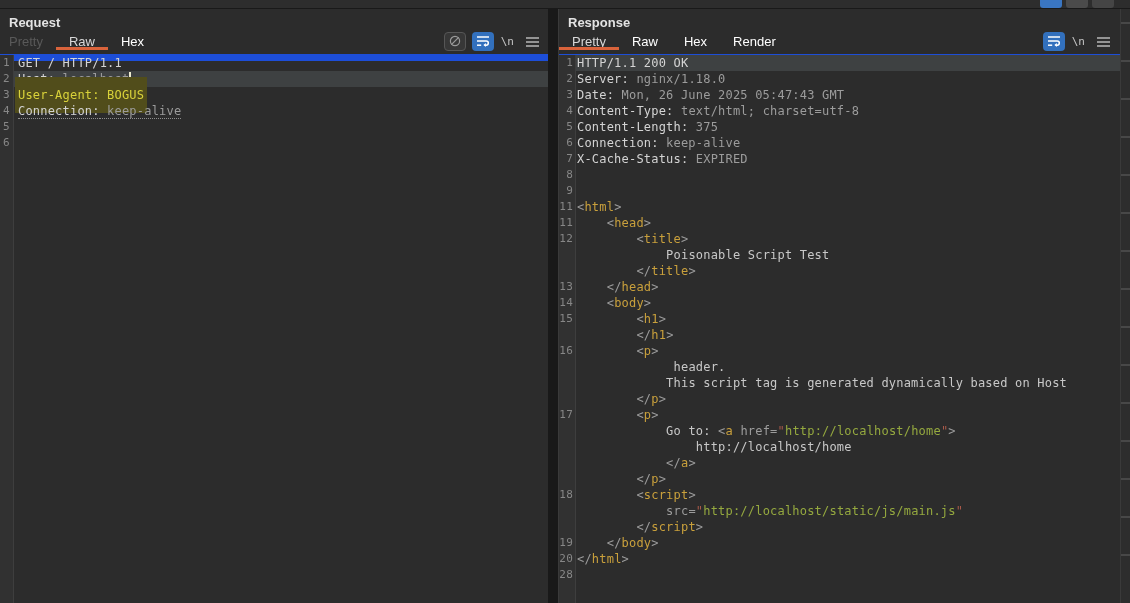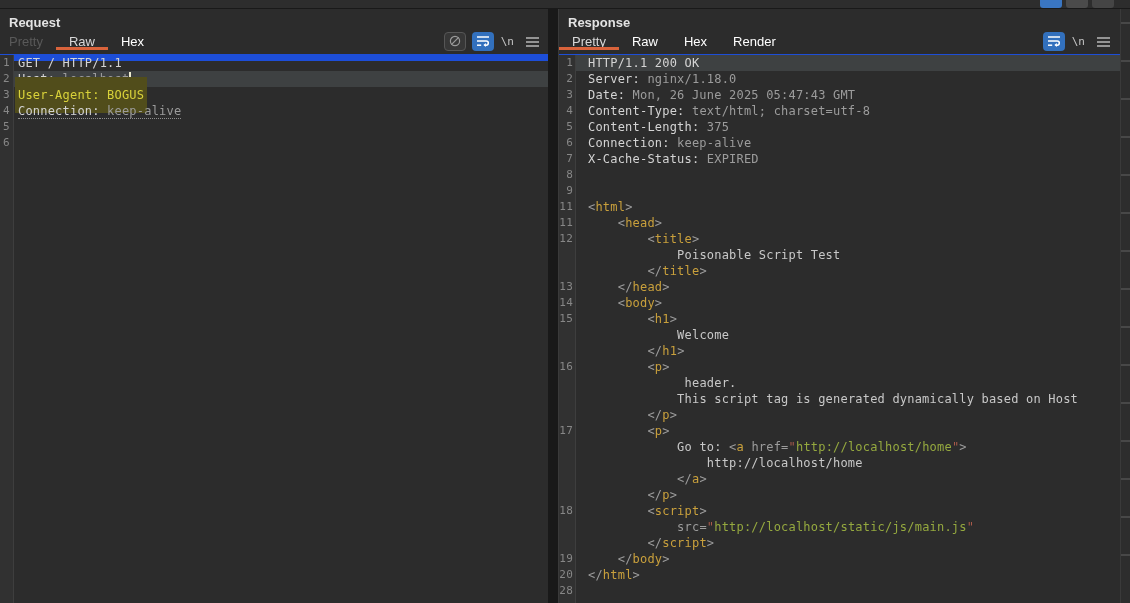--- a/index.html
+++ b/index.html
@@ -42,21 +42,21 @@
   .panel-response .editor{right:10px;}
   .gutter-bg{position:absolute;top:0;bottom:0;left:0;background:#313131;border-right:1px solid #3e3e3e;}
   .panel-request .gutter-bg{width:13px;}
   .panel-response .gutter-bg{width:16px;}
   .code{position:relative;}
   .row{display:flex;height:16px;}
   .ln{flex:none;color:#878787;font-size:11px;box-sizing:border-box;}
   .panel-request .ln{width:14px;padding-left:3px;text-align:left;}
   .panel-response .ln{width:17px;padding-right:3px;text-align:right;}
   .tx{flex:1;white-space:pre;padding-left:4px;}
-  .panel-response .tx{padding-left:12px;}
+  .panel-response .tx{padding-left:1px;}
   .row.caret .tx{background:#3e4142;}
 
   
   .tk-w{color:#d4d4d4;}
   .tk-g{color:#9c9c9c;}
   .tk-c{color:#c8c8c8;}
   .tk-t{color:#c9a03c;}
   .tk-s{color:#95a93f;}
   .tk-q{color:#aa5a4a;}
   .tk-y{color:#d9d23a;background:#514d1b;padding:11px 3px;margin-left:-3px;}
@@ -257,24 +257,20 @@
             <div class="row">
               <span class="ln">14</span>
               <span class="tx"><span class="tk-g">    </span><span class="tk-g">&lt;</span><span class="tk-t">body</span><span class="tk-g">&gt;</span></span>
             </div>
             <div class="row">
               <span class="ln">15</span>
               <span class="tx"><span class="tk-g">        </span><span class="tk-g">&lt;</span><span class="tk-t">h1</span><span class="tk-g">&gt;</span></span>
             </div>
             <div class="row">
               <span class="ln"></span>
-              <span class="tx"><span class="tk-g">            </span><span class="tk-c">Welcome</span></span>
-            </div>
-            <div class="row">
-              <span class="ln"></span>
               <span class="tx"><span class="tk-g">        </span><span class="tk-g">&lt;/</span><span class="tk-t">h1</span><span class="tk-g">&gt;</span></span>
             </div>
             <div class="row">
               <span class="ln">16</span>
               <span class="tx"><span class="tk-g">        </span><span class="tk-g">&lt;</span><span class="tk-t">p</span><span class="tk-g">&gt;</span></span>
             </div>
             <div class="row">
               <span class="ln"></span>
               <span class="tx"><span class="tk-g">             </span><span class="tk-c">header.</span></span>
             </div>

